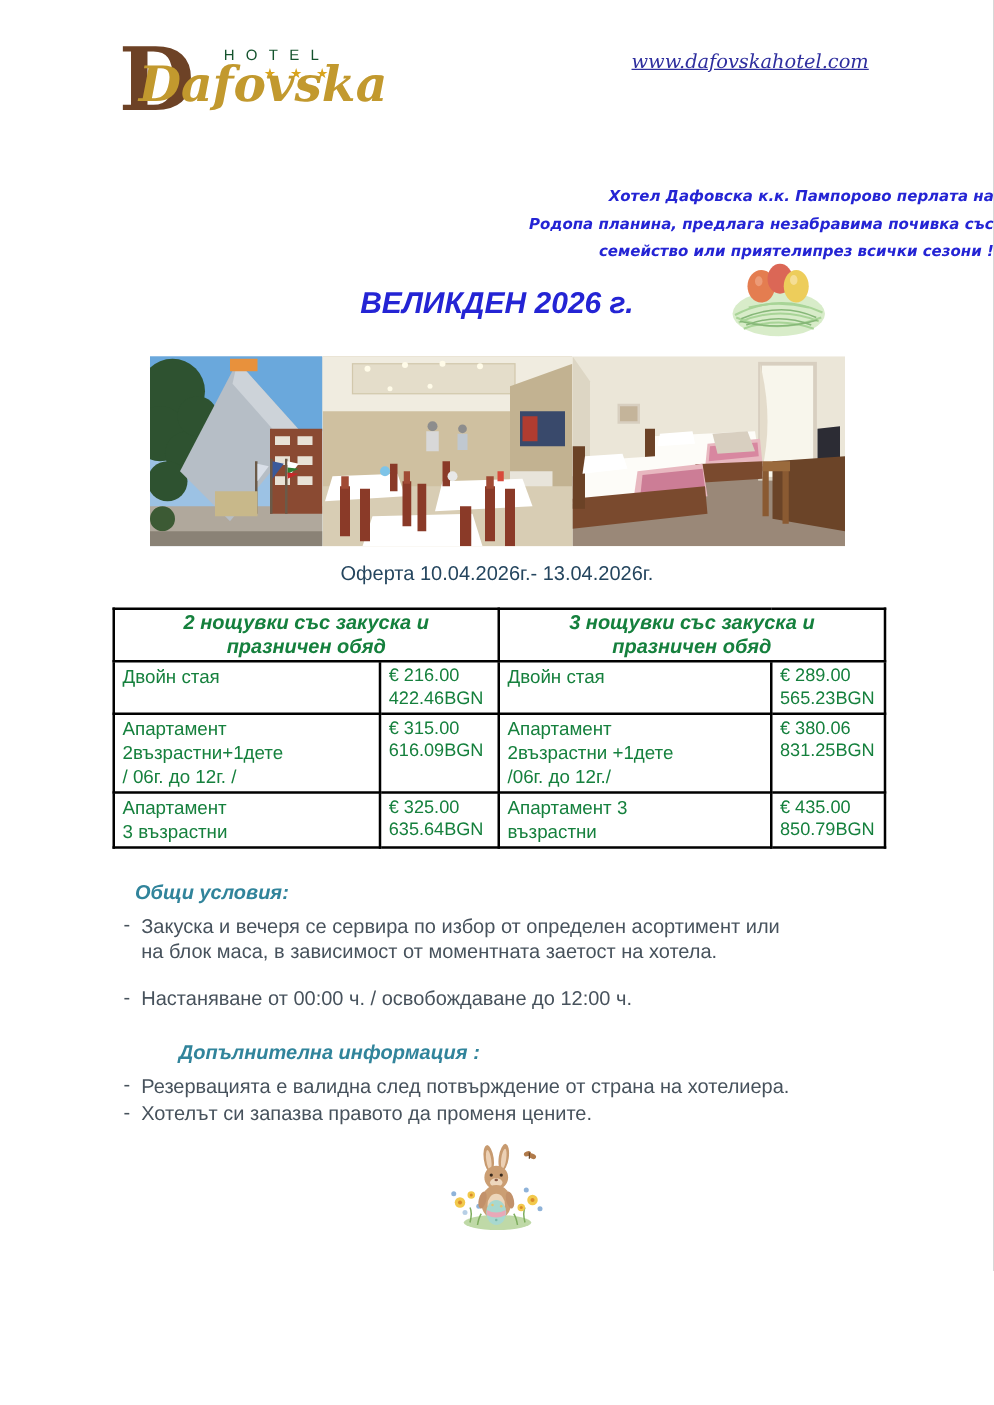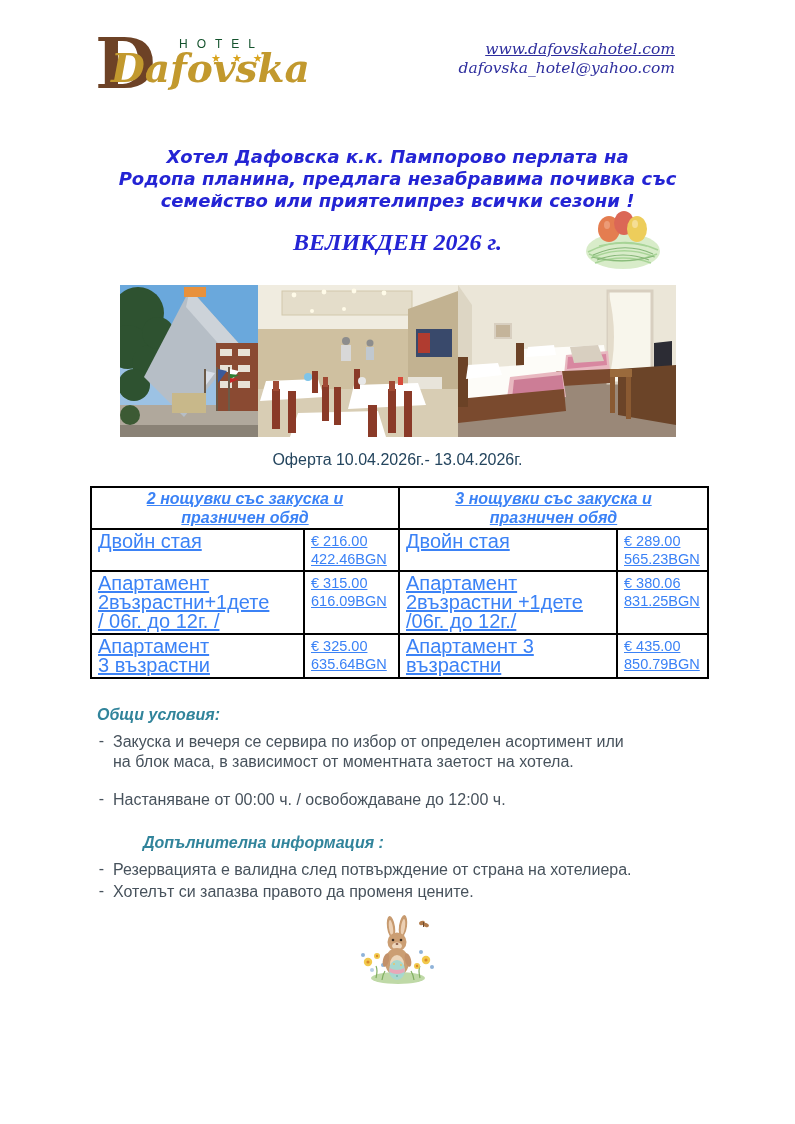--- a/index.html
+++ b/index.html
@@ -21,65 +21,65 @@
   .logo-stars {
     position:absolute; left:116px; top:19px; font-size:11px; letter-spacing:4px;
     color:#d9a41d;
   }
   .logo-script {
     position:absolute; left:16px; top:12px; font-family:"DejaVu Serif", serif;
     font-style:italic; font-weight:bold; font-size:39px; color:#c2992e;
   }
   
   .contact {
-    position:absolute; top:40px; right:120px; text-align:right;
+    position:absolute; top:40px; right:100px; text-align:right;
     font-family:"DejaVu Serif", serif; font-style:italic;
     font-size:15.5px; line-height:19px; color:#2e2e9e;
   }
   .contact a, .contact .site { text-decoration:underline; color:#2e2e9e; cursor:pointer; }
   
   .intro {
-    position:absolute; left:0; top:146px; width:100%; text-align:center;
-    color:#2424d4; font-weight:bold; font-style:italic; font-size:18px;
+    position:absolute; left:0; top:146px; width:100%; text-align:right;
+    color:#2424d4; font-weight:bold; font-style:italic; font-size:12px;
     line-height:22px; white-space:pre-line; font-family:"DejaVu Sans", sans-serif;
   }
   .easter-title {
     position:absolute; left:0; top:229px; width:100%; text-align:center;
     color:#2424d4; font-weight:bold; font-style:italic; font-size:24px;
-    font-family:Liberation Serif, serif;
+    font-family:Liberation Sans, sans-serif;
   }
   .nest { position:absolute; left:583px; top:210px; }
   
   .photos { position:absolute; left:120px; top:285px; display:flex; }
   .photo { height:152px; display:block; }
   
   .offer-line {
     position:absolute; left:0; top:451px; width:100%; text-align:center;
     color:#24455e; font-size:16px;
   }
   
   .price-table {
     position:absolute; left:90px; top:486px; border-collapse:collapse;
-    table-layout:fixed; width:617px; color:#3b82f6;text-decoration:underline;
+    table-layout:fixed; width:617px; color:#15803d;
   }
   .price-table th, .price-table td {
     border:2px solid #000; vertical-align:top; padding:2px 6px;
   }
   .price-table th {
     font-weight:bold; font-style:italic; font-size:16px; line-height:19px;
     text-align:center; white-space:pre-line; padding:1px 2px;
   }
-  .cell-label { font-size:20px; line-height:19px; white-space:pre-line; }
+  .cell-label { font-size:15px; line-height:19px; white-space:pre-line; }
   .cell-price { font-size:14.5px; line-height:18px; }
   
   .conditions { position:absolute; left:90px; top:706px; width:630px;
     color:#47525c; font-size:16px; }
   .section-title {
     color:#31849b; font-weight:bold; font-style:italic; font-size:16px;
-    margin-left:7px;
+    margin-left:18px;
   }
   .bullet { display:flex; margin-top:9px; }
   .bullet .dash { width:23px; text-align:center; flex:0 0 23px; }
   .bullet .btext { white-space:pre-line; line-height:20px; flex:1; }
   .gap-lg { margin-top:18px; }
   .sub-title { margin-top:24px; margin-left:53px; }
   .tight { margin-top:2px; }
   .first-after-title { margin-top:8px; }
   
   .bunny { position:absolute; left:356px; top:914px; }
@@ -91,21 +91,20 @@
 
   <div class="logo">
     <div class="logo-initial">D</div>
     <div class="logo-hotel">HOTEL</div>
     <div class="logo-stars">★ ★ ★</div>
     <div class="logo-script">Dafovska</div>
   </div>
 
   <div class="contact">
     <div class="site">www.dafovskahotel.com</div>
-    <div>dafovska_hotel@yahoo.com</div>
   </div>
 
   <div class="intro">Хотел Дафовска к.к. Пампорово перлата на
 Родопа планина, предлага незабравима почивка със
 семейство или приятелипрез всички сезони !</div>
   <div class="easter-title">ВЕЛИКДЕН 2026 г.</div>
 
   <svg class="nest" width="80" height="62" viewBox="0 0 80 62">
     <g opacity="0.9">
       <ellipse cx="40" cy="41" rx="37" ry="18" fill="#d4eac4"></ellipse>

